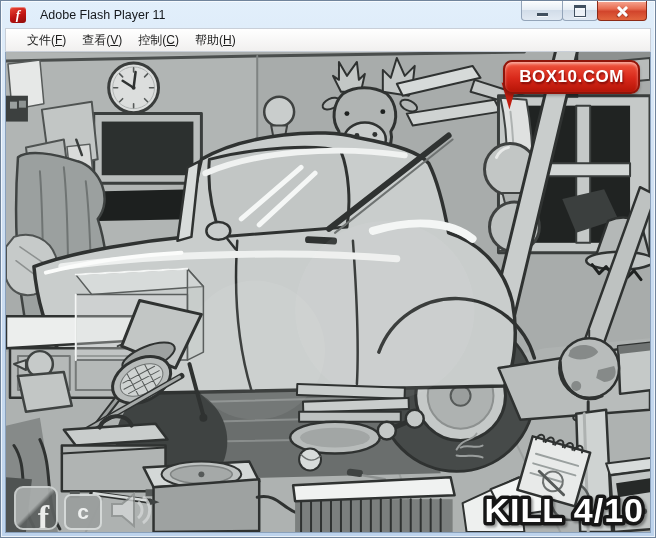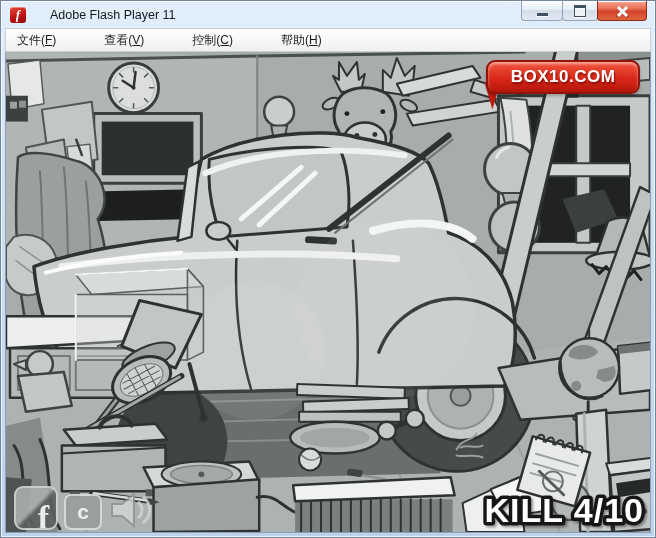--- a/index.html
+++ b/index.html
@@ -5,21 +5,21 @@
   html,body{margin:0;padding:0;background:#e8e8e8;font-family:"Liberation Sans",sans-serif;}
   .window{position:relative;width:654px;height:536px;border:1px solid #70849c;
     background:linear-gradient(180deg,#e2effb 0%,#cfe0f3 35%,#bdd3ec 100%);
     box-shadow:inset 0 0 0 1px rgba(255,255,255,.7);}
   
   .titlebar{height:27px;display:flex;align-items:center;padding-left:9px;position:relative;}
   .flash-icon{width:16px;height:16px;flex:0 0 16px;border-radius:3px;
     background:linear-gradient(160deg,#ec4a38 0%,#c01311 55%,#8f0d0b 100%);
     color:#fff;font:bold italic 13px/15px "Liberation Serif",serif;text-align:center;
     box-shadow:inset 0 1px 0 rgba(255,255,255,.4);}
-  .title{margin-left:24px;font-size:12.5px;color:#15181c;white-space:nowrap;}
+  .title{margin-left:14px;font-size:12.5px;color:#15181c;white-space:nowrap;}
   .controls{position:absolute;top:0;right:8px;display:flex;}
   .btn{height:19px;border:1px solid #93a4b9;border-top:none;margin-left:-1px;
     border-radius:0 0 4px 4px;display:flex;align-items:center;justify-content:center;
     background:linear-gradient(180deg,#fbfdfe 0%,#e7eef5 45%,#d2dde9 50%,#e1e9f2 100%);
     box-shadow:inset 0 1px 0 rgba(255,255,255,.95);cursor:default;}
   .btn.min{width:40px;}
   .btn.max{width:34px;}
   .btn.close{width:48px;border-color:#8c2a16;
     background:linear-gradient(180deg,#f6a894 0%,#e86e53 40%,#d2452c 55%,#e2653e 100%);}
   .glyph-min{width:11px;height:3px;background:#41505f;margin-top:7px;
@@ -27,28 +27,28 @@
   .glyph-max{width:10px;height:8px;border:1px solid #41505f;border-top:3px solid #41505f;
     background:rgba(255,255,255,.55);box-shadow:0 1px 0 rgba(255,255,255,.8);}
   .glyph-x{position:relative;width:12px;height:12px;}
   .glyph-x::before,.glyph-x::after{content:"";position:absolute;left:5px;top:0;width:3px;height:13px;
     background:#fff;border-radius:1px;box-shadow:0 1px 1px rgba(60,0,0,.5);}
   .glyph-x::before{transform:rotate(45deg);}
   .glyph-x::after{transform:rotate(-45deg);}
   
   .inner{position:absolute;left:4px;right:4px;top:27px;bottom:4px;display:flex;flex-direction:column;}
   .menubar{height:22px;flex:0 0 22px;background:linear-gradient(#ffffff,#f1f0ef);
-    border:1px solid #c9cfd8;display:flex;align-items:center;padding-left:3px;color:#1c1c1c;gap:32px;}
+    border:1px solid #c9cfd8;display:flex;align-items:center;padding-left:13px;color:#1c1c1c;}
   .menu-item{padding:3px 8px;font-size:12px;white-space:nowrap;}
   .menu-item .key{text-decoration:underline;}
   .stage{position:relative;flex:1;border:1px solid #8aa1bc;border-top:none;
     background:#a8acab;overflow:hidden;}
   .scene{position:absolute;inset:0;width:100%;height:100%;}
   
-  .logo{position:absolute;top:8px;right:10px;width:154px;}
+  .logo{position:absolute;top:8px;right:10px;width:137px;}
   .logo-tail{position:absolute;left:-5px;top:24px;width:0;height:0;
     border-left:15px solid transparent;border-top:24px solid #c01c0e;transform:rotate(16deg);}
   .logo-plate{position:relative;background:linear-gradient(180deg,#f2573f 0%,#d8281a 55%,#b51407 100%);
     border:2px solid #8f150a;border-radius:9px;color:#fff;font-weight:bold;font-size:17px;
     text-align:center;padding:5px 2px;letter-spacing:.5px;
     box-shadow:inset 0 2px 3px rgba(255,255,255,.5),0 2px 3px rgba(0,0,0,.25);
     text-shadow:1px 2px 2px rgba(90,0,0,.65);}
   .logo-sub{color:#d8281a;font-weight:bold;font-size:9.5px;margin:2px 0 0 10px;letter-spacing:1px;
     text-shadow:0 0 2px #fff,0 0 2px #fff,1px 1px 0 #fff,-1px -1px 0 #fff,1px -1px 0 #fff,-1px 1px 0 #fff;}
   

